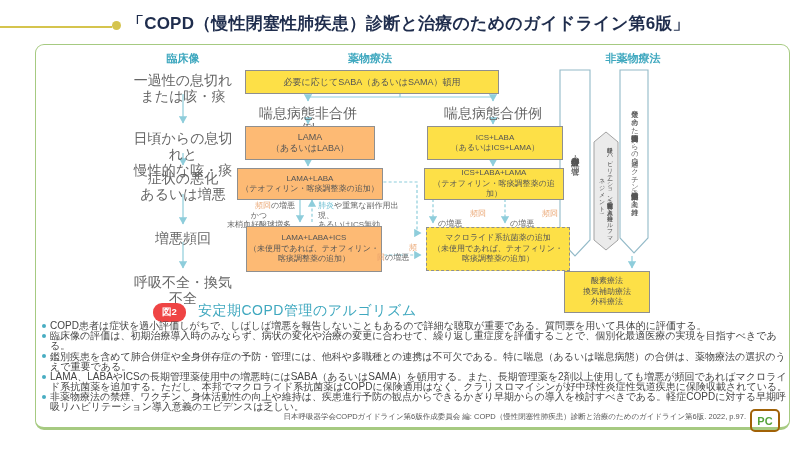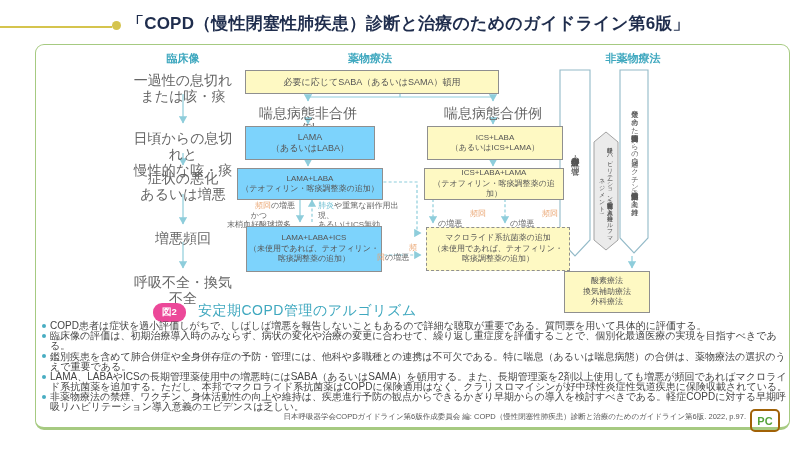--- a/index.html
+++ b/index.html
@@ -12,38 +12,38 @@
   #page-title{left:127px;top:12px;font-size:17px;font-weight:bold;color:#1f2d4d;letter-spacing:.2px;}
   
   #frame{left:35px;top:44px;width:753px;height:382px;border:1.5px solid #a6ca81;
          border-bottom-width:3px;border-radius:9px;background:#fff;}
   
   .colhead{color:#3fa8bf;font-weight:bold;font-size:11px;text-align:center;}
   
   .flabel{color:#666;font-size:14px;line-height:16px;text-align:center;white-space:pre-line;}
   .small{font-size:8px;line-height:9.5px;}
   
-  .fbox{border:1px solid #8f8f8f;background:#fef9c3;display:flex;align-items:center;justify-content:center;
+  .fbox{border:1px solid #8f8f8f;background:#fde047;display:flex;align-items:center;justify-content:center;
         text-align:center;white-space:pre-line;color:#555;font-size:8px;line-height:10.5px;padding:1px;}
-  .gray{background:#7dd3fc;}
+  .gray{background:#fdba74;}
   .dashedbox{border-style:dashed;}
   .fs9{font-size:9px;line-height:11px;}
   .hl-orange{color:#e9a16b;padding-left:32px;}
   .hl-teal{color:#74c2d4;}
   
   .vtext{writing-mode:vertical-rl;display:flex;align-items:center;justify-content:center;
          color:#555;text-align:center;line-height:1.35;}
   
   svg.layer{position:absolute;left:0;top:0;}
   .cn{stroke:#8ecddb;stroke-width:1.2;fill:none;}
   .dash{stroke-dasharray:3 2.2;}
   .banner{fill:#fff;stroke:#93bac8;stroke-width:1.1;}
   .banner-gray{fill:#ebebeb;stroke:#a3a3a3;stroke-width:1;}
   
-  #fig-badge{left:153px;top:303px;background:#ec4899;color:#fff;font-size:9.5px;font-weight:bold;
+  #fig-badge{left:153px;top:303px;background:#ef4444;color:#fff;font-size:9.5px;font-weight:bold;
              padding:3px 9px;border-radius:9px;}
   #fig-caption{left:198px;top:302px;color:#3fa8bf;font-size:14px;font-weight:normal;letter-spacing:.5px;}
   
   #notes{left:42px;top:321px;width:748px;}
   .note{display:flex;gap:4px;font-size:10px;line-height:9.9px;color:#444;margin-bottom:0.5px;}
   .note .ndot{width:4px;height:4px;border-radius:50%;background:#48adc2;margin-top:2.6px;flex-shrink:0;}
   
   #citation{left:200px;top:412px;width:546px;text-align:right;font-size:7.5px;color:#555;}
   #pc-logo{left:750px;top:409px;width:26px;height:19px;border:2px solid #a16207;border-radius:5px;
            color:#55a33b;font-weight:bold;font-size:11px;display:flex;align-items:center;justify-content:center;}

